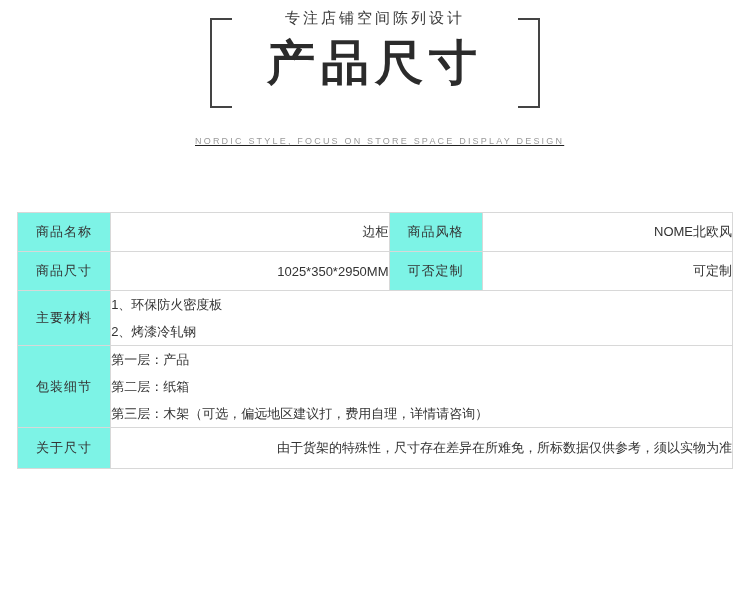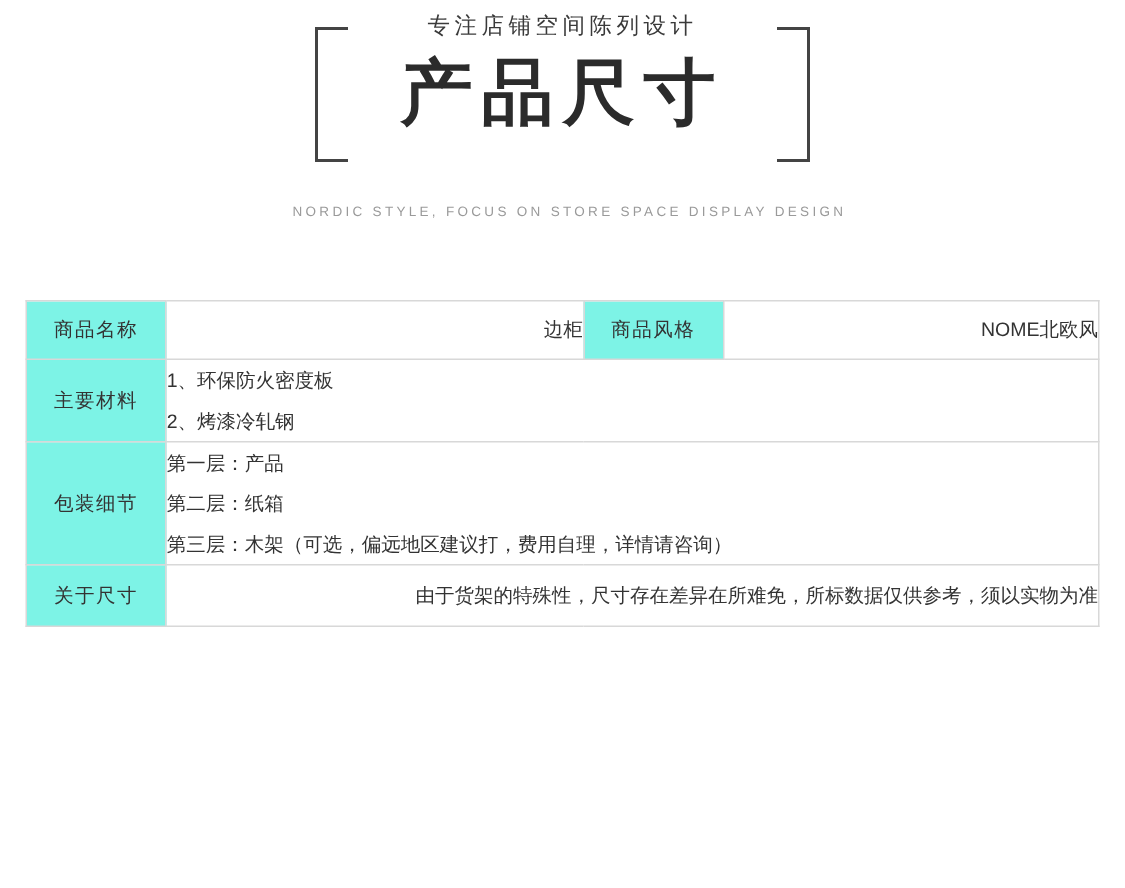--- a/index.html
+++ b/index.html
@@ -13,20 +13,21 @@
     font-family: "Liberation Sans", sans-serif;
     color: #222;
     overflow: hidden;
   }
 
   .page {
     position: relative;
     width: 750px;
     height: 473px;
     box-sizing: border-box;
+    text-decoration: underline;
   }
 
   
   .header {
     position: relative;
     width: 750px;
     height: 170px;
     box-sizing: border-box;
     padding-top: 18px;
   }
@@ -97,21 +98,21 @@
     font-size: 9px;
     letter-spacing: 2.2px;
     color: #9a9a9a;
     white-space: nowrap;
   }
 
   
   .table-wrap {
     position: absolute;
     left: 17px;
-    top: 200px;
+    top: 212px;
     width: 716px;
   }
   table.spec {
     border-collapse: collapse;
     width: 716px;
     table-layout: fixed;
   }
   table.spec td {
     border: 1px solid #d8d8d8;
     padding: 0;
@@ -184,20 +185,26 @@
         <col class="w-val-2">
       </colgroup>
       <tbody>
         <tr>
           <td class="label">商品名称</td>
           <td class="value">边柜</td>
           <td class="label">商品风格</td>
           <td class="value">NOME北欧风</td>
         </tr>
         <tr>
+          <td class="label">商品尺寸</td>
+          <td class="value">1025*350*2950MM</td>
+          <td class="label">可否定制</td>
+          <td class="value">可定制</td>
+        </tr>
+        <tr>
           <td class="label tall-label">主要材料</td>
           <td class="multi" colspan="3">
             <div>1、环保防火密度板</div>
             <div>2、烤漆冷轧钢</div>
           </td>
         </tr>
         <tr>
           <td class="label tall-label-3">包装细节</td>
           <td class="multi" colspan="3">
             <div>第一层：产品</div>

